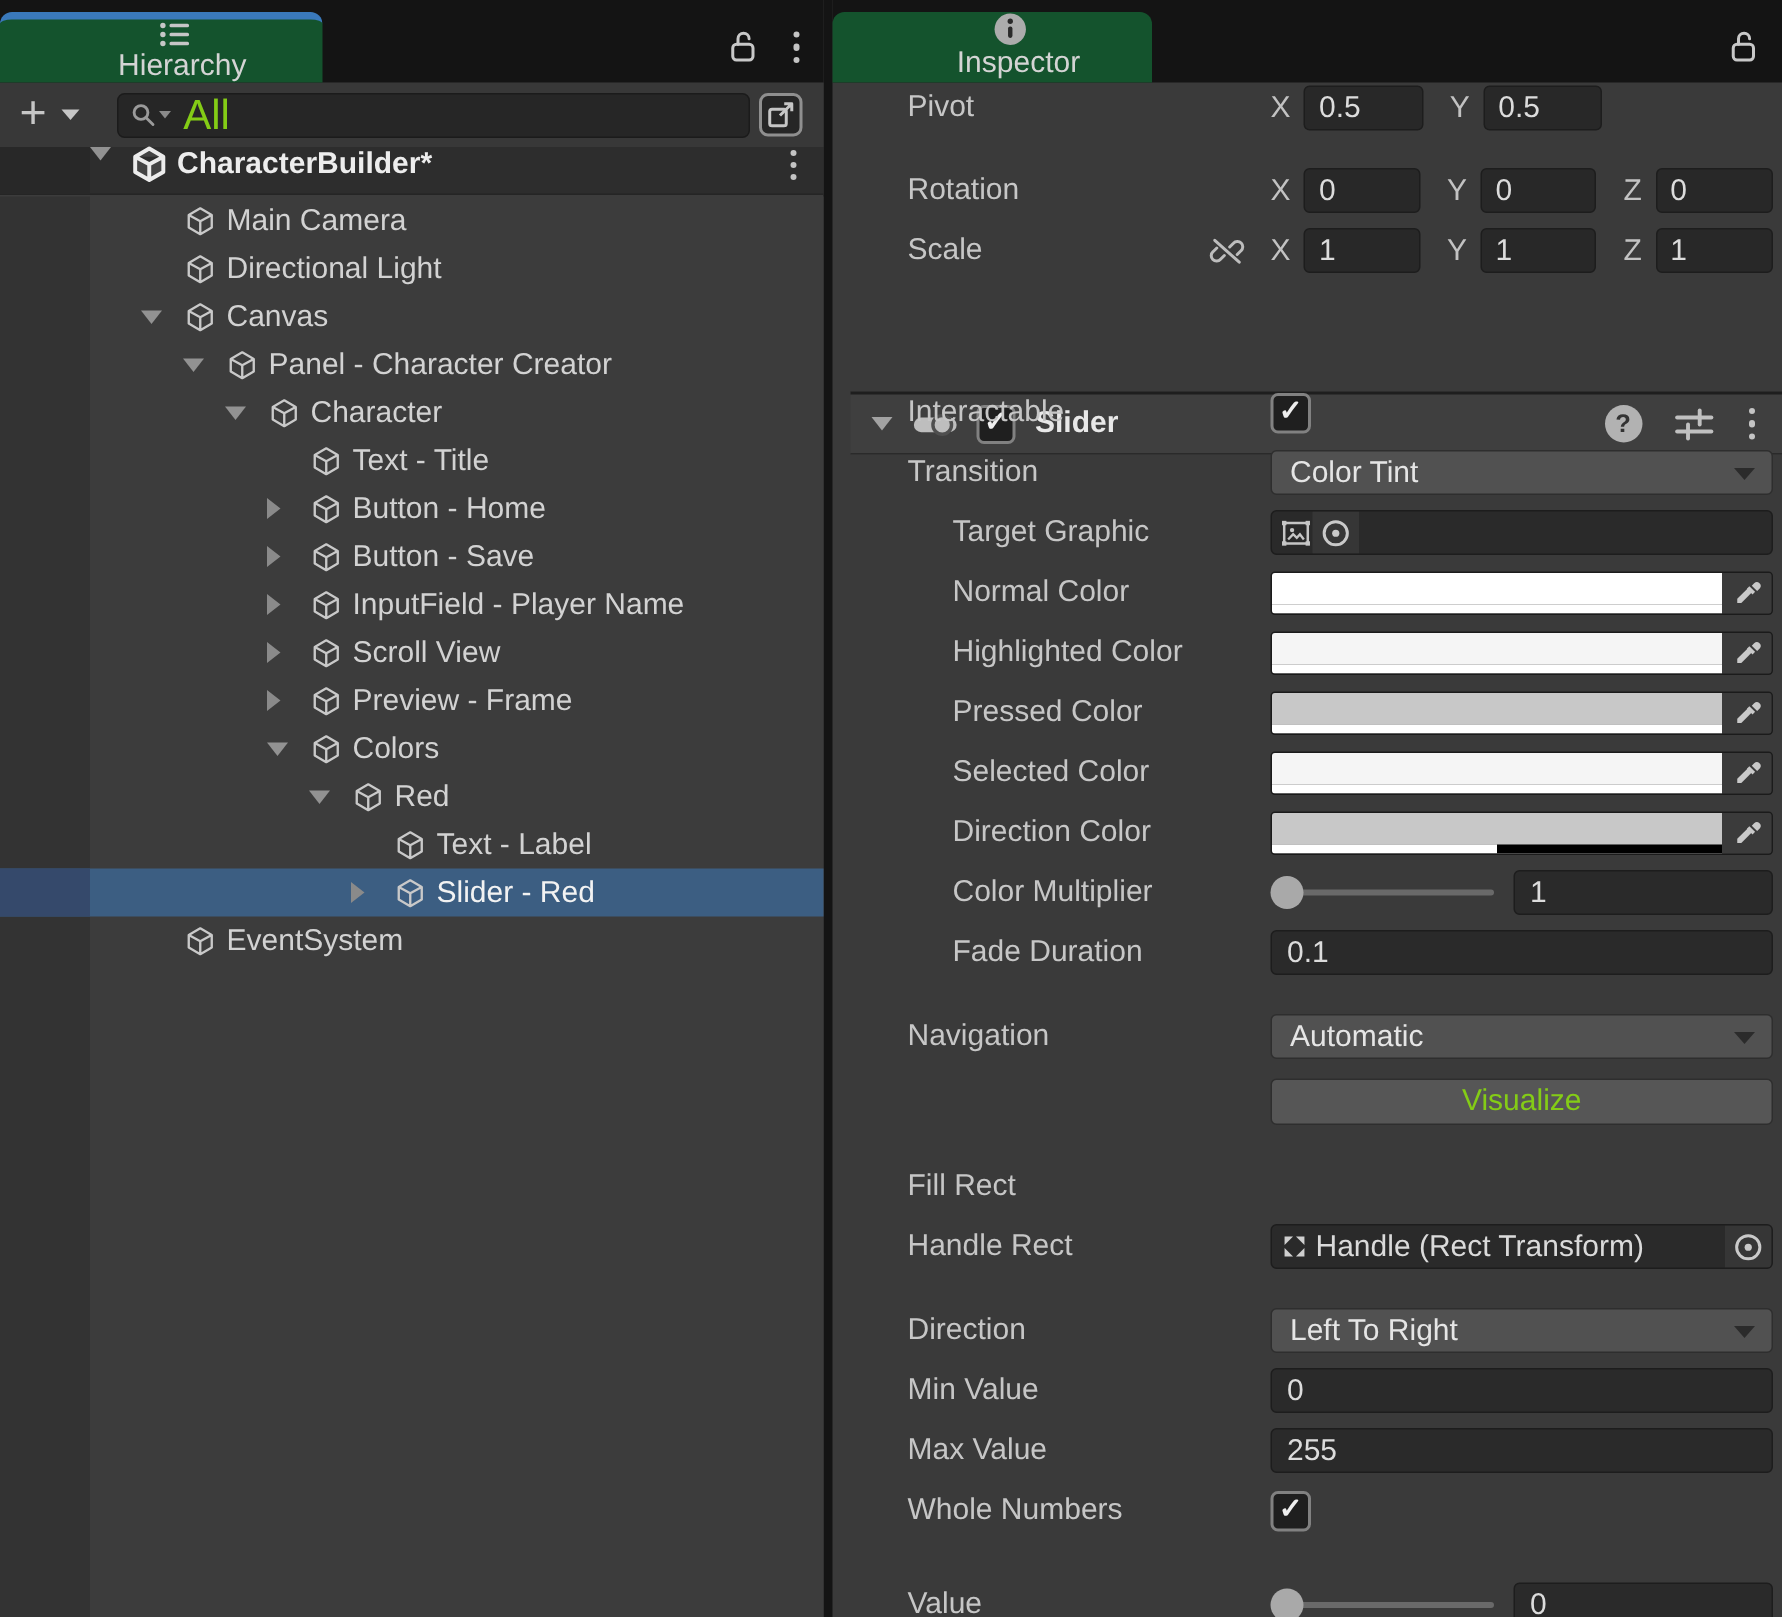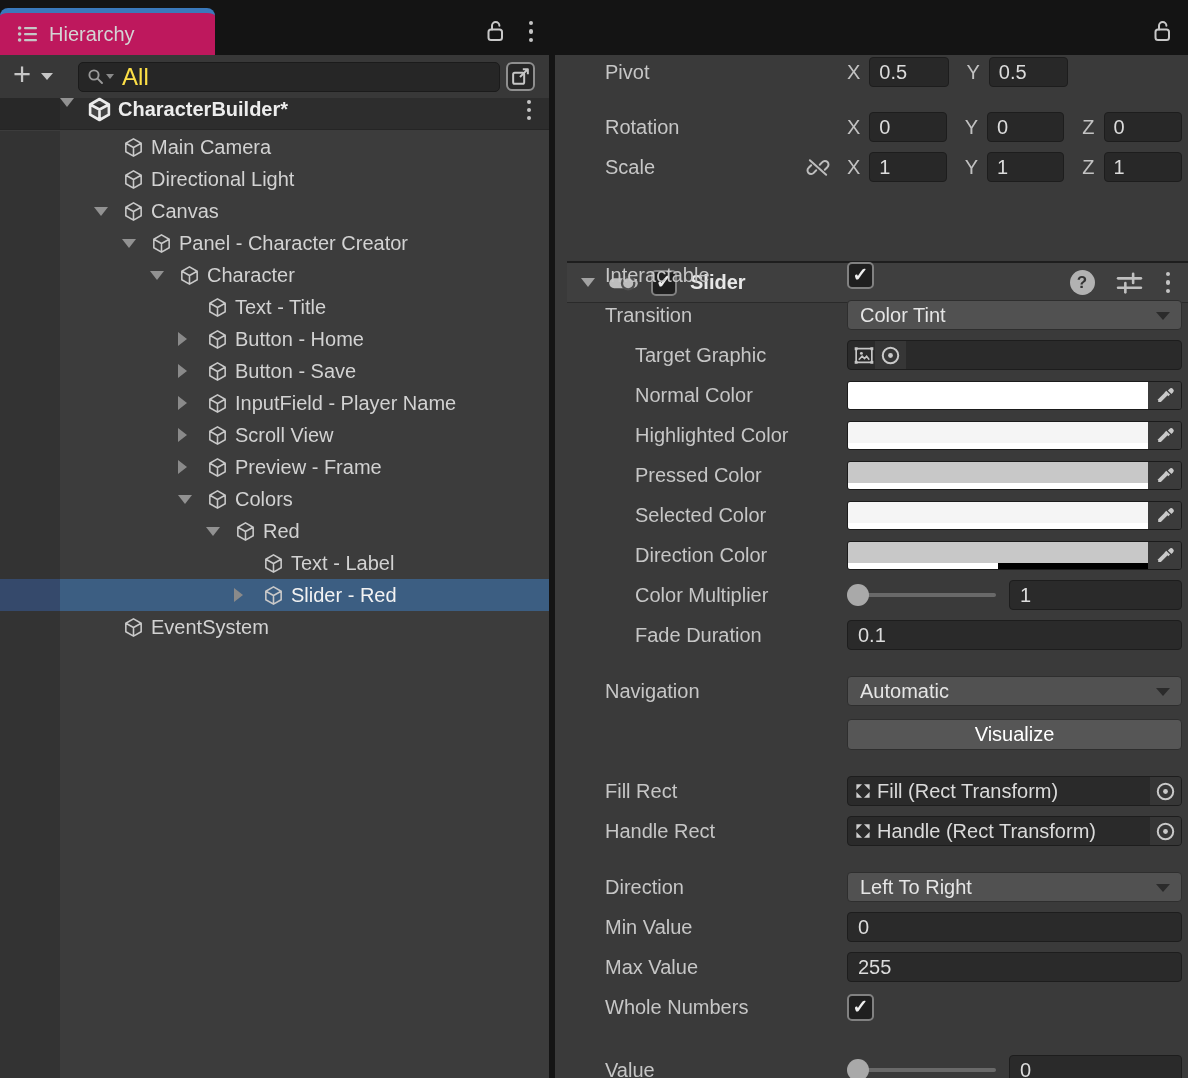--- a/index.html
+++ b/index.html
@@ -6,43 +6,43 @@
   *{box-sizing:border-box;}
   .stage{position:relative;width:1188px;height:1078px;background:#141414;overflow:hidden;
          font-family:"Liberation Sans",sans-serif;-webkit-font-smoothing:antialiased;}
 
   
   .hier{position:absolute;left:0;top:0;width:549px;height:1078px;background:#3C3C3C;}
   .insp{position:absolute;left:555px;top:0;width:633px;height:1078px;background:#3A3A3A;}
 
   
   .tabbar{position:absolute;top:0;left:0;right:0;height:55px;background:#141414;z-index:5;}
-  .tab{position:absolute;top:8px;height:47px;background:#be185d;border-radius:8px 8px 0 0;
-       display:flex;align-items:center;}
+  .tab{position:absolute;top:8px;height:47px;background:#14532d;border-radius:8px 8px 0 0;
+       display:flex;align-items:center;flex-direction:column;}
   .tab-h{left:0;width:215px;border-top:5px solid #3A79BB;padding-left:17px;}
   .tab-i{left:0;width:213px;padding-left:24px;}
   .tab-label{font-size:20px;color:#D4D4D4;margin-left:11px;white-space:nowrap;}
   .tab-actions{position:absolute;right:14px;top:8px;height:47px;display:flex;align-items:center;gap:20px;}
 
   .kebab{display:flex;flex-direction:column;gap:4px;padding:2px;}
   .kebab i{width:4.5px;height:4.5px;border-radius:50%;background:#C4C4C4;}
   .kebab.sm i{width:4px;height:4px;gap:3px;}
 
   
   .toolbar{position:absolute;top:55px;left:0;right:0;height:43px;background:#383838;
            display:flex;align-items:center;padding-left:13px;}
   .plus{font-size:31px;color:#C6C6C6;line-height:1;margin-top:-4px;}
   .caret{width:0;height:0;border-left:6px solid transparent;border-right:6px solid transparent;
          border-top:7px solid #C6C6C6;}
   .caret.sm{margin-left:10px;}
   .caret.tiny{border-left:4px solid transparent;border-right:4px solid transparent;
               border-top:5px solid #8A8A8A;margin-left:1px;}
   .search{margin-left:25px;width:422px;height:30px;background:#262626;border:1px solid #1B1B1B;
           border-radius:5px;display:flex;align-items:center;padding:0 8px;}
-  .search .ph{color:#fde047;font-size:24px;margin-left:8px;}
+  .search .ph{color:#84cc16;font-size:28px;margin-left:8px;}
   .winbtn{margin-left:6px;width:29px;height:29px;background:#262626;border:2px solid #8F8F8F;
           border-radius:6px;display:flex;align-items:center;justify-content:center;}
 
   
   .scene-row{position:absolute;top:98px;left:0;right:0;height:32px;background:#2D2D2D;
              border-bottom:1px solid #252525;display:flex;align-items:flex-start;}
   .scene-row::before{content:"";position:absolute;left:0;top:0;bottom:0;width:60px;background:#282828;}
   .scene-row .slot{margin-left:60px;}
   .scene-name{font-size:20px;font-weight:bold;color:#EDEDED;margin-left:6px;}
   .scene-row .kebab{position:absolute;right:16px;}
@@ -93,21 +93,21 @@
   .checkbox .ck{color:#EFEFEF;font-size:19px;font-weight:bold;line-height:1;margin-top:-2px;}
   .comp-header .checkbox{margin-left:12px;width:26px;height:26px;}
 
   .dropdown{flex:1;height:30px;background:#515151;border:1px solid #2E2E2E;border-radius:4px;
             display:flex;align-items:center;padding:0 12px;position:relative;}
   .dropdown .dval{font-size:20px;color:#E5E5E5;}
   .dropdown::after{content:"";position:absolute;right:11px;top:11px;
             border-left:7px solid transparent;border-right:7px solid transparent;border-top:8px solid #2B2B2B;}
 
   .btn{flex:1;height:31px;background:#565656;border:1px solid #2E2E2E;border-radius:4px;
-       display:flex;align-items:center;justify-content:center;font-size:20px;color:#ffffff;}
+       display:flex;align-items:center;justify-content:center;font-size:20px;color:#84cc16;}
 
   .objfield{flex:1;height:30px;background:#2A2A2A;border:1px solid #1D1D1D;border-radius:4px;
             display:flex;align-items:center;overflow:hidden;padding-left:5px;}
   .obj-text{font-size:20px;color:#DADADA;margin-left:4px;flex:1;white-space:nowrap;overflow:hidden;}
   .obj-pick{width:31px;align-self:stretch;background:#363636;display:flex;align-items:center;
             justify-content:center;flex:none;}
 
   .swatch{flex:1;height:29px;border:1px solid #1B1B1B;border-radius:3px;display:flex;overflow:hidden;}
   .sw-main{flex:1;display:flex;flex-direction:column;}
   .sw-color{flex:1;}
@@ -366,20 +366,30 @@
               <path d="M10 1.8 17.3 6v8L10 18.2 2.7 14V6Z M2.7 6 10 10l7.3-4 M10 10v8.2" fill="none" stroke="#C9C9C9" stroke-width="1.5" stroke-linejoin="round"></path>
             </svg>
           </span>
         <span class="tlabel">EventSystem</span>
       </div>
     </div>
   </section>
 
   <section class="insp">
     <div class="tabbar">
+      <div class="tab tab-i">
+        <span class="icn">
+            <svg width="23" height="23" viewBox="0 0 22 22">
+              <circle cx="11" cy="11" r="10" fill="#ACACAC"></circle>
+              <rect x="9.6" y="9.3" width="2.8" height="7.2" rx="1.3" fill="#2A2A2A"></rect>
+              <circle cx="11" cy="5.9" r="1.7" fill="#2A2A2A"></circle>
+            </svg>
+          </span>
+        <span class="tab-label">Inspector</span>
+      </div>
       <div class="tab-actions">
         <span class="icn">
             <svg width="23" height="25" viewBox="0 0 23 25">
               <rect x="4.5" y="10.5" width="13.5" height="10.5" rx="2.5" fill="none" stroke="#C8C8C8" stroke-width="2"></rect>
               <path d="M8 10.5V6.8a3.7 3.7 0 0 1 7.4 0" fill="none" stroke="#C8C8C8" stroke-width="2" stroke-linecap="round"></path>
             </svg>
           </span>
       </div>
     </div>
 
@@ -668,59 +678,36 @@
       </div>
 
       <div class="irow" style="top:664px;height:31px">
         <div class="fcol" style="height:31px">
           <span class="btn">Visualize</span>
         </div>
       </div>
 
       <div class="irow" style="top:721px">
         <span class="ilabel">Fill Rect</span>
+      </div>
+
+      <div class="irow" style="top:761px">
+        <span class="ilabel">Handle Rect</span>
         <div class="fcol">
           <div class="objfield">
             <span class="icn">
                 <svg width="20" height="20" viewBox="0 0 19 19">
                   <g fill="#CFCFCF">
                     <path d="M3.2 3.2h5.4L3.2 8.6Z"></path>
                     <path d="M15.8 3.2v5.4L10.4 3.2Z"></path>
                     <path d="M3.2 15.8v-5.4l5.4 5.4Z"></path>
                     <path d="M15.8 15.8h-5.4l5.4-5.4Z"></path>
                   </g>
                 </svg>
               </span>
-            <span class="obj-text">Fill (Rect Transform)</span>
-            <span class="obj-pick">
-              <span class="icn">
-                  <svg width="23" height="23" viewBox="0 0 22 22">
-                    <circle cx="11" cy="11" r="7.4" fill="none" stroke="#C9C9C9" stroke-width="1.9"></circle>
-                    <circle cx="11" cy="11" r="2.3" fill="#C9C9C9"></circle>
-                  </svg>
-                </span>
-              </span>
-          </div>
-        </div>
-      </div>
-
-      <div class="irow" style="top:761px">
-        <span class="ilabel">Handle Rect</span>
-        <div class="fcol">
-          <div class="objfield">
-            <span class="icn">
-                <svg width="20" height="20" viewBox="0 0 19 19">
-                  <g fill="#CFCFCF">
-                    <path d="M3.2 3.2h5.4L3.2 8.6Z"></path>
-                    <path d="M15.8 3.2v5.4L10.4 3.2Z"></path>
-                    <path d="M3.2 15.8v-5.4l5.4 5.4Z"></path>
-                    <path d="M15.8 15.8h-5.4l5.4-5.4Z"></path>
-                  </g>
-                </svg>
-              </span>
             <span class="obj-text">Handle (Rect Transform)</span>
             <span class="obj-pick">
               <span class="icn">
                   <svg width="23" height="23" viewBox="0 0 22 22">
                     <circle cx="11" cy="11" r="7.4" fill="none" stroke="#C9C9C9" stroke-width="1.9"></circle>
                     <circle cx="11" cy="11" r="2.3" fill="#C9C9C9"></circle>
                   </svg>
                 </span>
               </span>
           </div>

